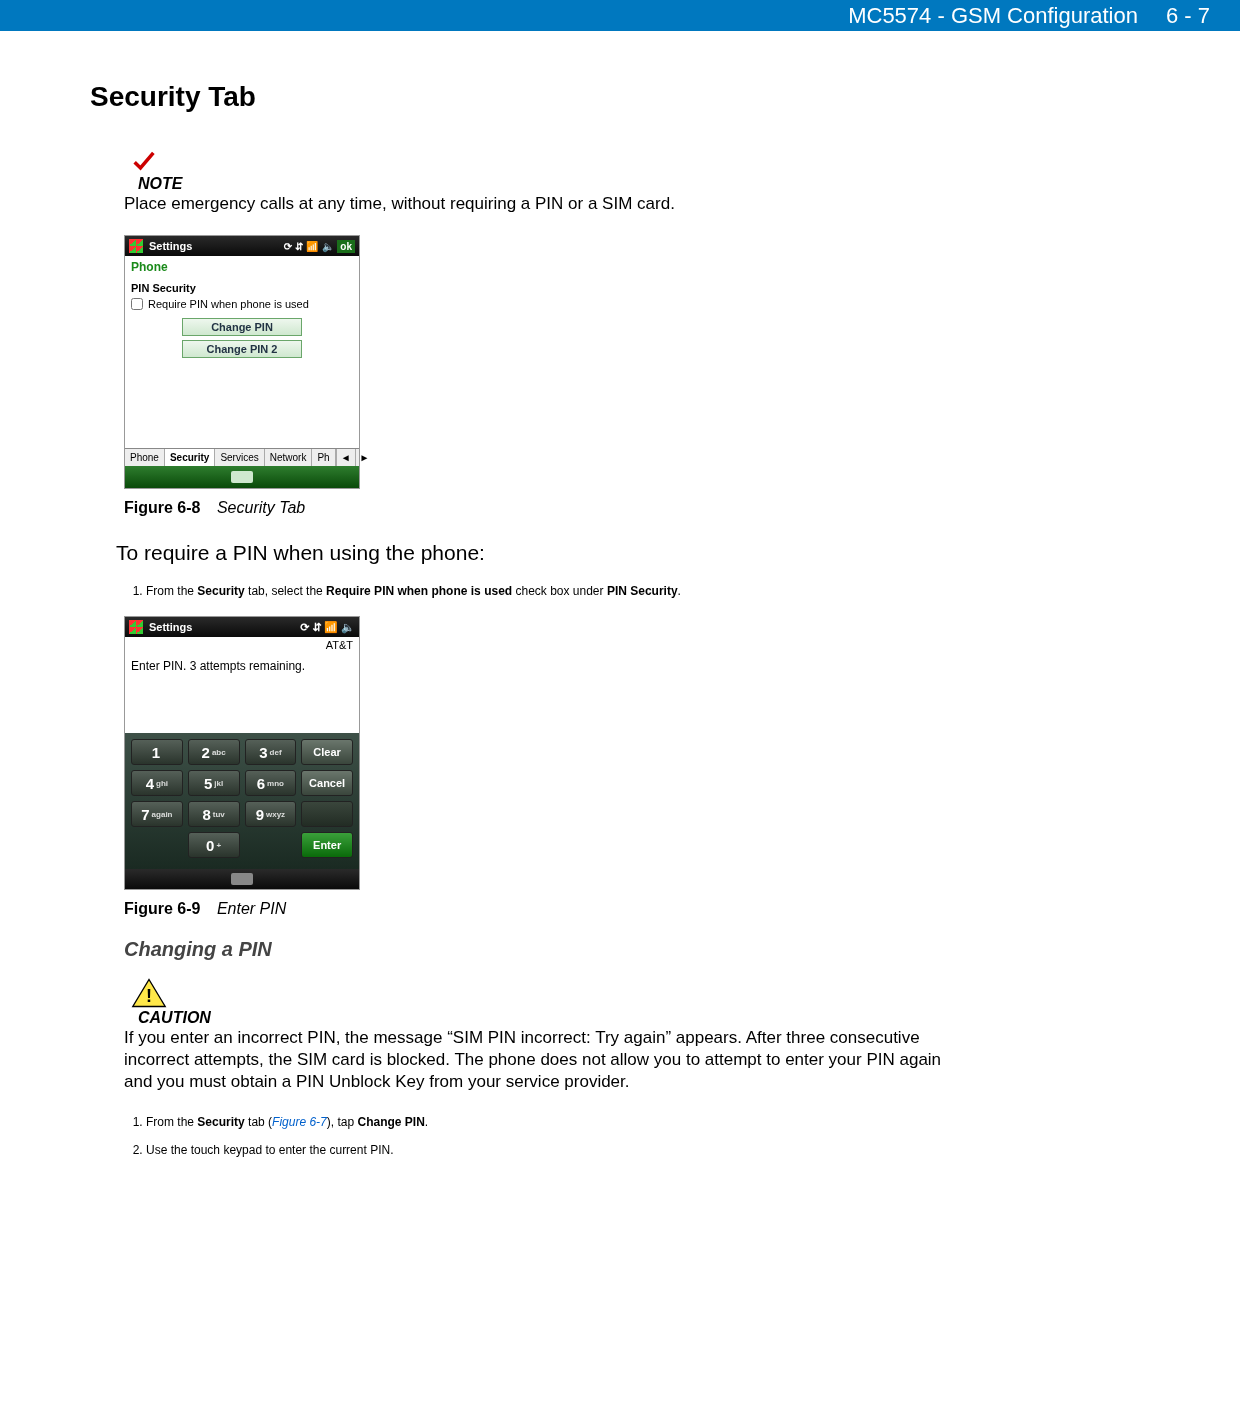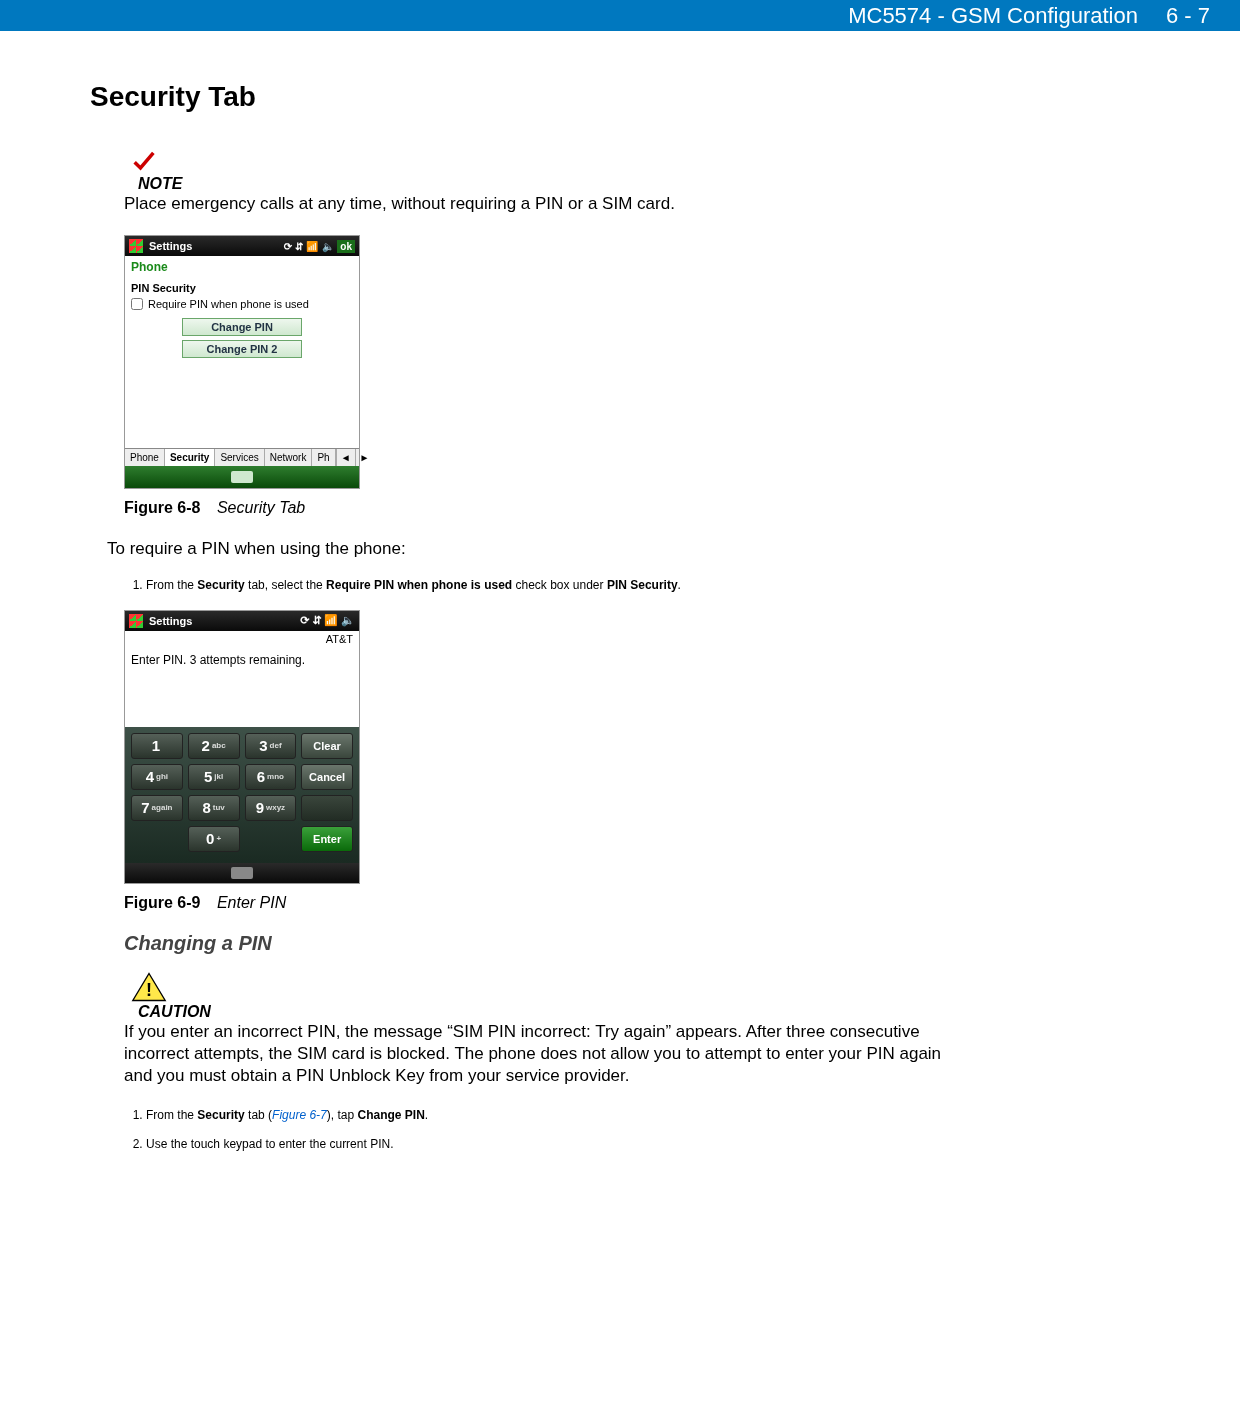--- a/index.html
+++ b/index.html
@@ -52,21 +52,21 @@
   }
   .note-icon svg { width: 28px; height: 28px; }
   .caution-icon { width:50px; flex-shrink:0; display:flex; justify-content:center; padding-top:2px;}
   .caution-icon svg { width:36px; height:32px;}
   .note-label, .caution-label {
     font-weight: bold; font-style: italic;
     margin-left: 14px; margin-right: 10px;
     flex-shrink:0;
   }
   .note-text, .caution-text { font-size: 17px; line-height:1.3; max-width:820px;}
-  .body-text { font-size: 17px; margin-left:17px; margin-bottom:14px; line-height:1.4;}
+  .body-text { font-size: 21px; margin-left:26px; margin-bottom:14px; line-height:1.4;}
   ol.steps { margin-left: 34px; padding-left: 22px; }
   ol.steps li { font-size:12px; margin-bottom:12px; line-height:1.4;}
   .fig-caption { margin-left:34px; font-size:16px; margin-top:10px; margin-bottom:20px;}
   .fig-caption .fignum { font-weight:bold; }
   .fig-caption .figtitle { font-style:italic; margin-left:12px;}
   b { font-weight:bold; }
   .xref { color:#0060cc; font-style:italic; }
 
   
   .device1 {

